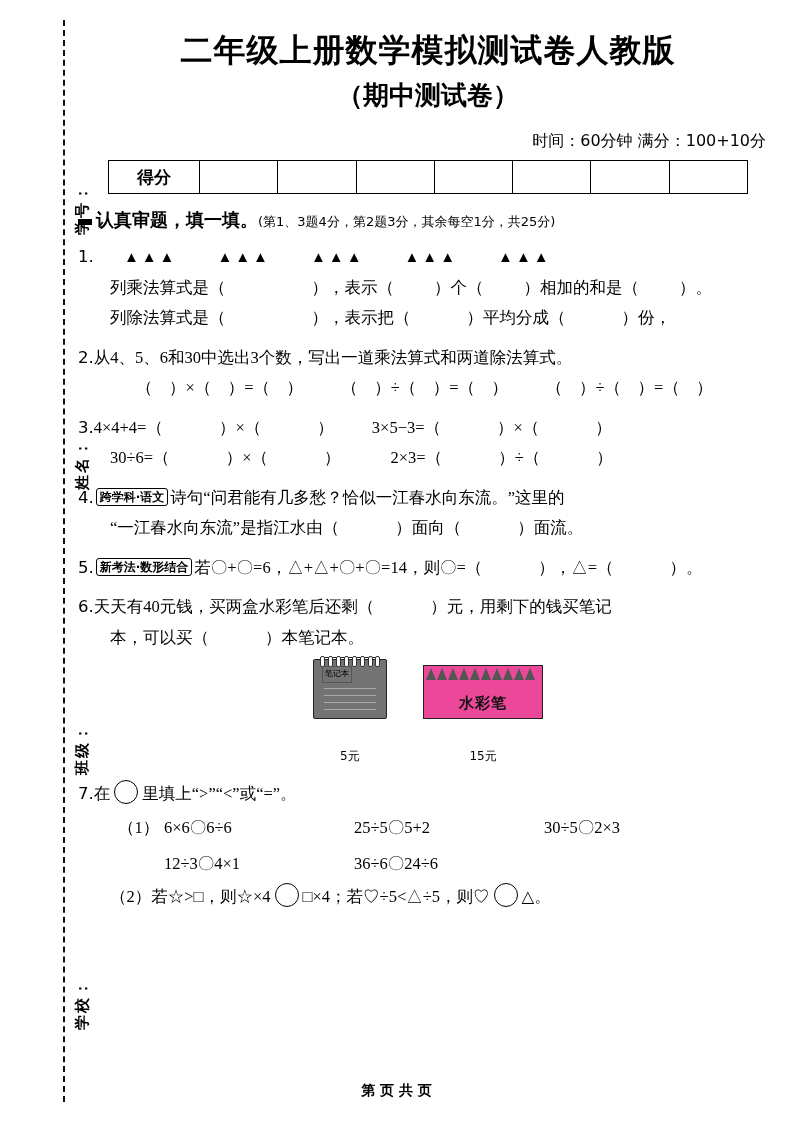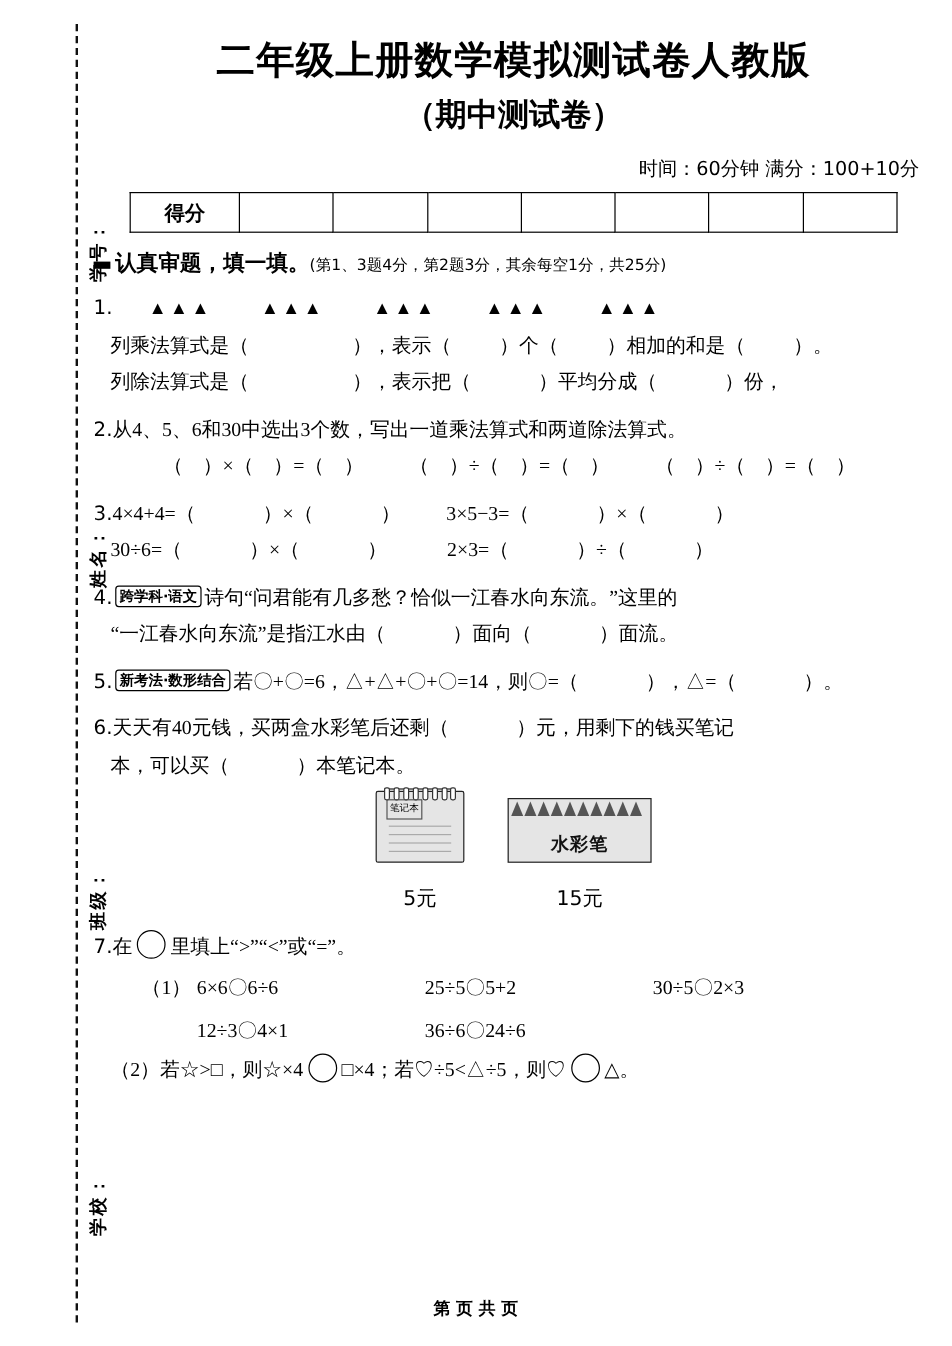--- a/index.html
+++ b/index.html
@@ -91,21 +91,21 @@
   }
   .sec-title{font-weight:bold;font-size:18px;}
   .sec-note{font-size:13px;margin-top:16px;}
 
   .q{
     margin-top:9px;
     font-size:16.5px;
     line-height:1.85;
   }
   .q .num{font-family:"DejaVu Sans", sans-serif;}
-  .indent{display:block;margin-left:14px;}
+  .indent{display:block;margin-left:32px;}
   .indent2{display:block;margin-left:58px;}
 
   .tri-row{
     margin-left:26px;
     letter-spacing:3px;
     font-size:15px;
   }
   .tri-group{margin-right:40px;}
 
   .tag{
@@ -133,26 +133,26 @@
     vertical-align:-5px;
     margin:0 4px;
   }
 
   
   .pics{
     margin-top:6px;
     text-align:center;
   }
   .pics .pic-wrap{display:inline-block;margin:0 16px;text-align:center;}
-  .cap{font-size:17px;font-family:"DejaVu Sans", sans-serif;margin-top:4px;}
+  .cap{font-size:12px;font-family:"DejaVu Sans", sans-serif;margin-top:15px;}
 
   .notebook{
     width:72px;height:58px;
     border:1.6px solid #222;border-radius:2px;
-    background:#e5e5e5;
+    background:#737373;
     position:relative;
     display:inline-block;
   }
   .notebook:before{
     content:"";position:absolute;left:6px;top:-3px;width:58px;height:6px;
     border-top:1.6px solid #222;
   }
   .nb-rings{position:absolute;left:4px;top:-4px;width:62px;height:8px;}
   .nb-rings i{
     position:absolute;top:0;width:3px;height:9px;border:1.2px solid #333;border-radius:2px;background:#fff;
@@ -161,21 +161,21 @@
   .nb-lines i{display:block;height:0;border-top:1px solid #aaa;margin-top:6px;}
   .nb-title{
     position:absolute;left:8px;top:6px;font-size:8px;
     font-family:"DejaVu Sans", sans-serif;
     border:1px solid #555;padding:0 2px;
   }
 
   .penbox{
     width:118px;height:52px;
     border:1.6px solid #222;
-    background:#e5e5e5;
+    background:#ec4899;
     position:relative;
     display:inline-block;
   }
   .pen-teeth{position:absolute;left:2px;top:2px;right:2px;height:12px;}
   .pen-teeth i{
     position:absolute;top:0;width:0;height:0;
     border-left:5px solid transparent;border-right:5px solid transparent;
     border-bottom:12px solid #555;
   }
   .pen-label{

